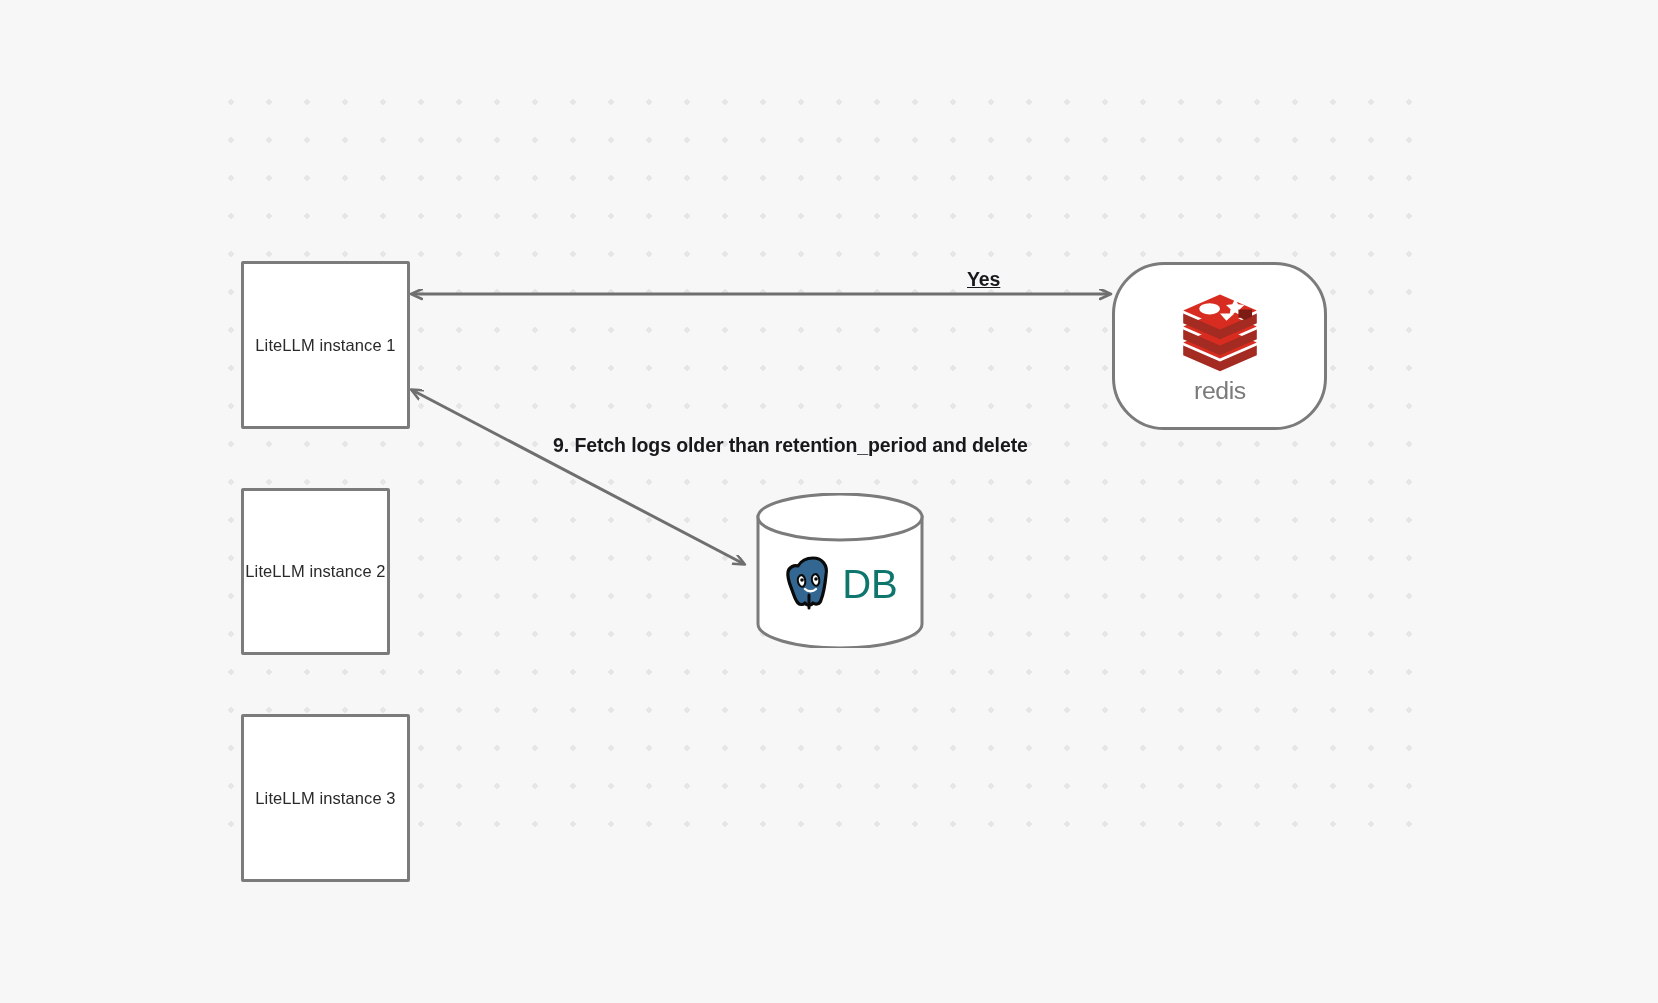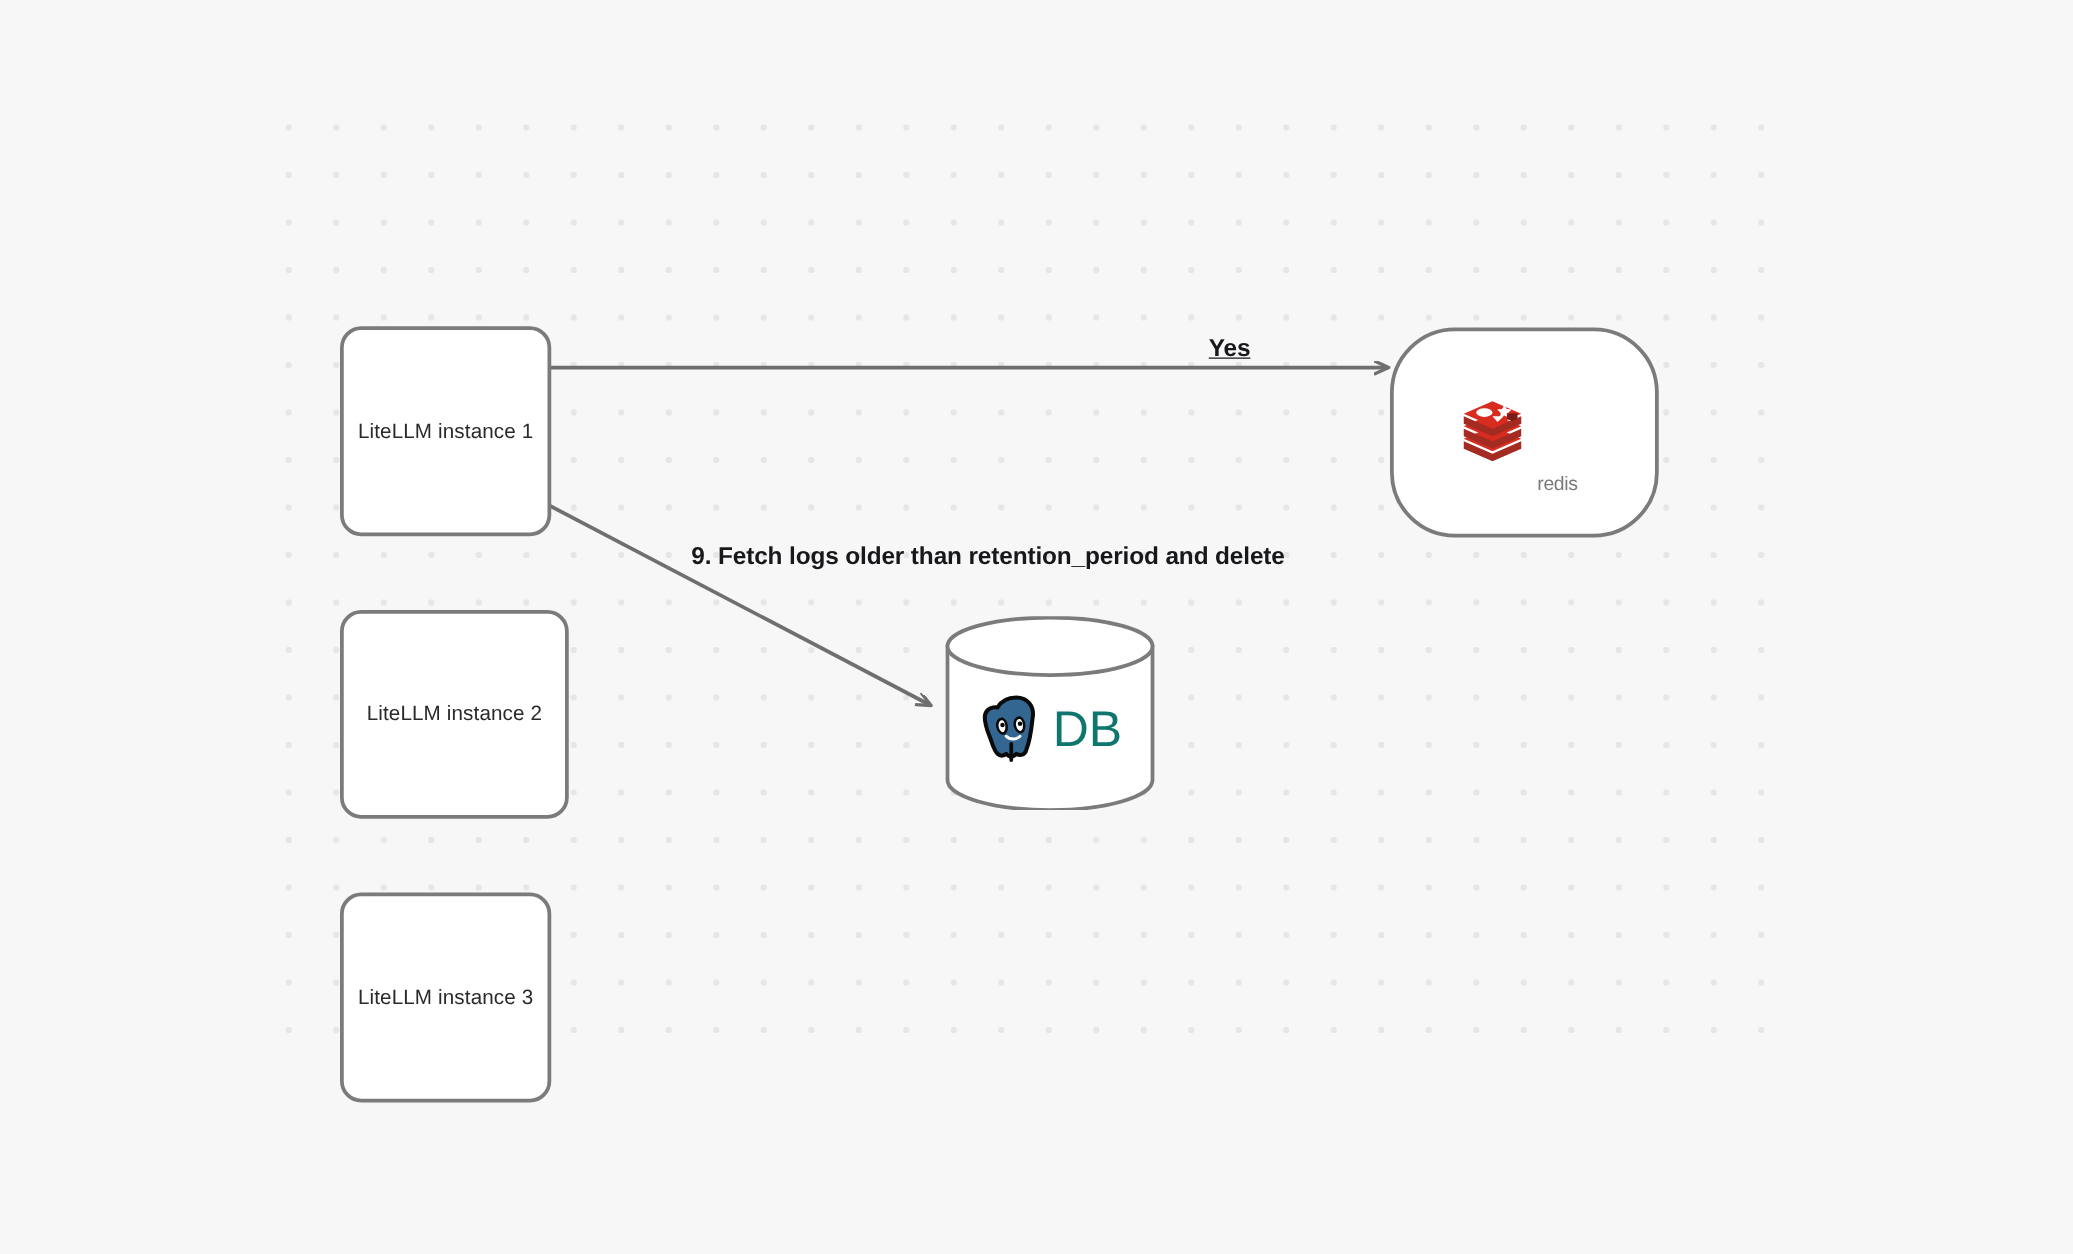--- a/index.html
+++ b/index.html
@@ -34,37 +34,36 @@
     background-size: 38px 38px;
     background-position: 7px 7px;
     pointer-events: none;
   }
 
   
   .node-box {
     position: absolute;
     background: #ffffff;
     border: 3px solid #7b7b7b;
-    border-radius: 17px;
+    border-radius: 2px;
     box-sizing: border-box;
     display: flex;
     align-items: center;
     justify-content: center;
-    margin-left: 31px;
   }
   .node-box-label {
     font-size: 16.5px;
     color: #2a2a2a;
     font-family: "Liberation Sans", sans-serif;
     letter-spacing: 0.1px;
     white-space: nowrap;
   }
 
   #node-litellm-1 { left: 241px; top: 261px;  width: 169px; height: 168px; }
-  #node-litellm-2 { left: 241px; top: 488px;  width: 183px; height: 167px; text-align: right; }
+  #node-litellm-2 { left: 241px; top: 488px;  width: 149px; height: 167px; text-align: right; }
   #node-litellm-3 { left: 241px; top: 714px;  width: 169px; height: 168px; }
 
   
   #node-redis {
     position: absolute;
     left: 1112px;
     top: 262px;
     width: 215px;
     height: 168px;
     background: #ffffff;
@@ -73,21 +72,21 @@
     box-sizing: border-box;
     display: flex;
     flex-direction: column;
     align-items: center;
     justify-content: center;
   }
   #redis-logo-wrap {
     width: 104px;
     height: 116px;
     display: flex;
-    flex-direction: row;
+    flex-direction: column;
     align-items: flex-end;
     justify-content: center;
   }
 
   
   #node-database {
     position: absolute;
     left: 754px;
     top: 493px;
     width: 172px;

